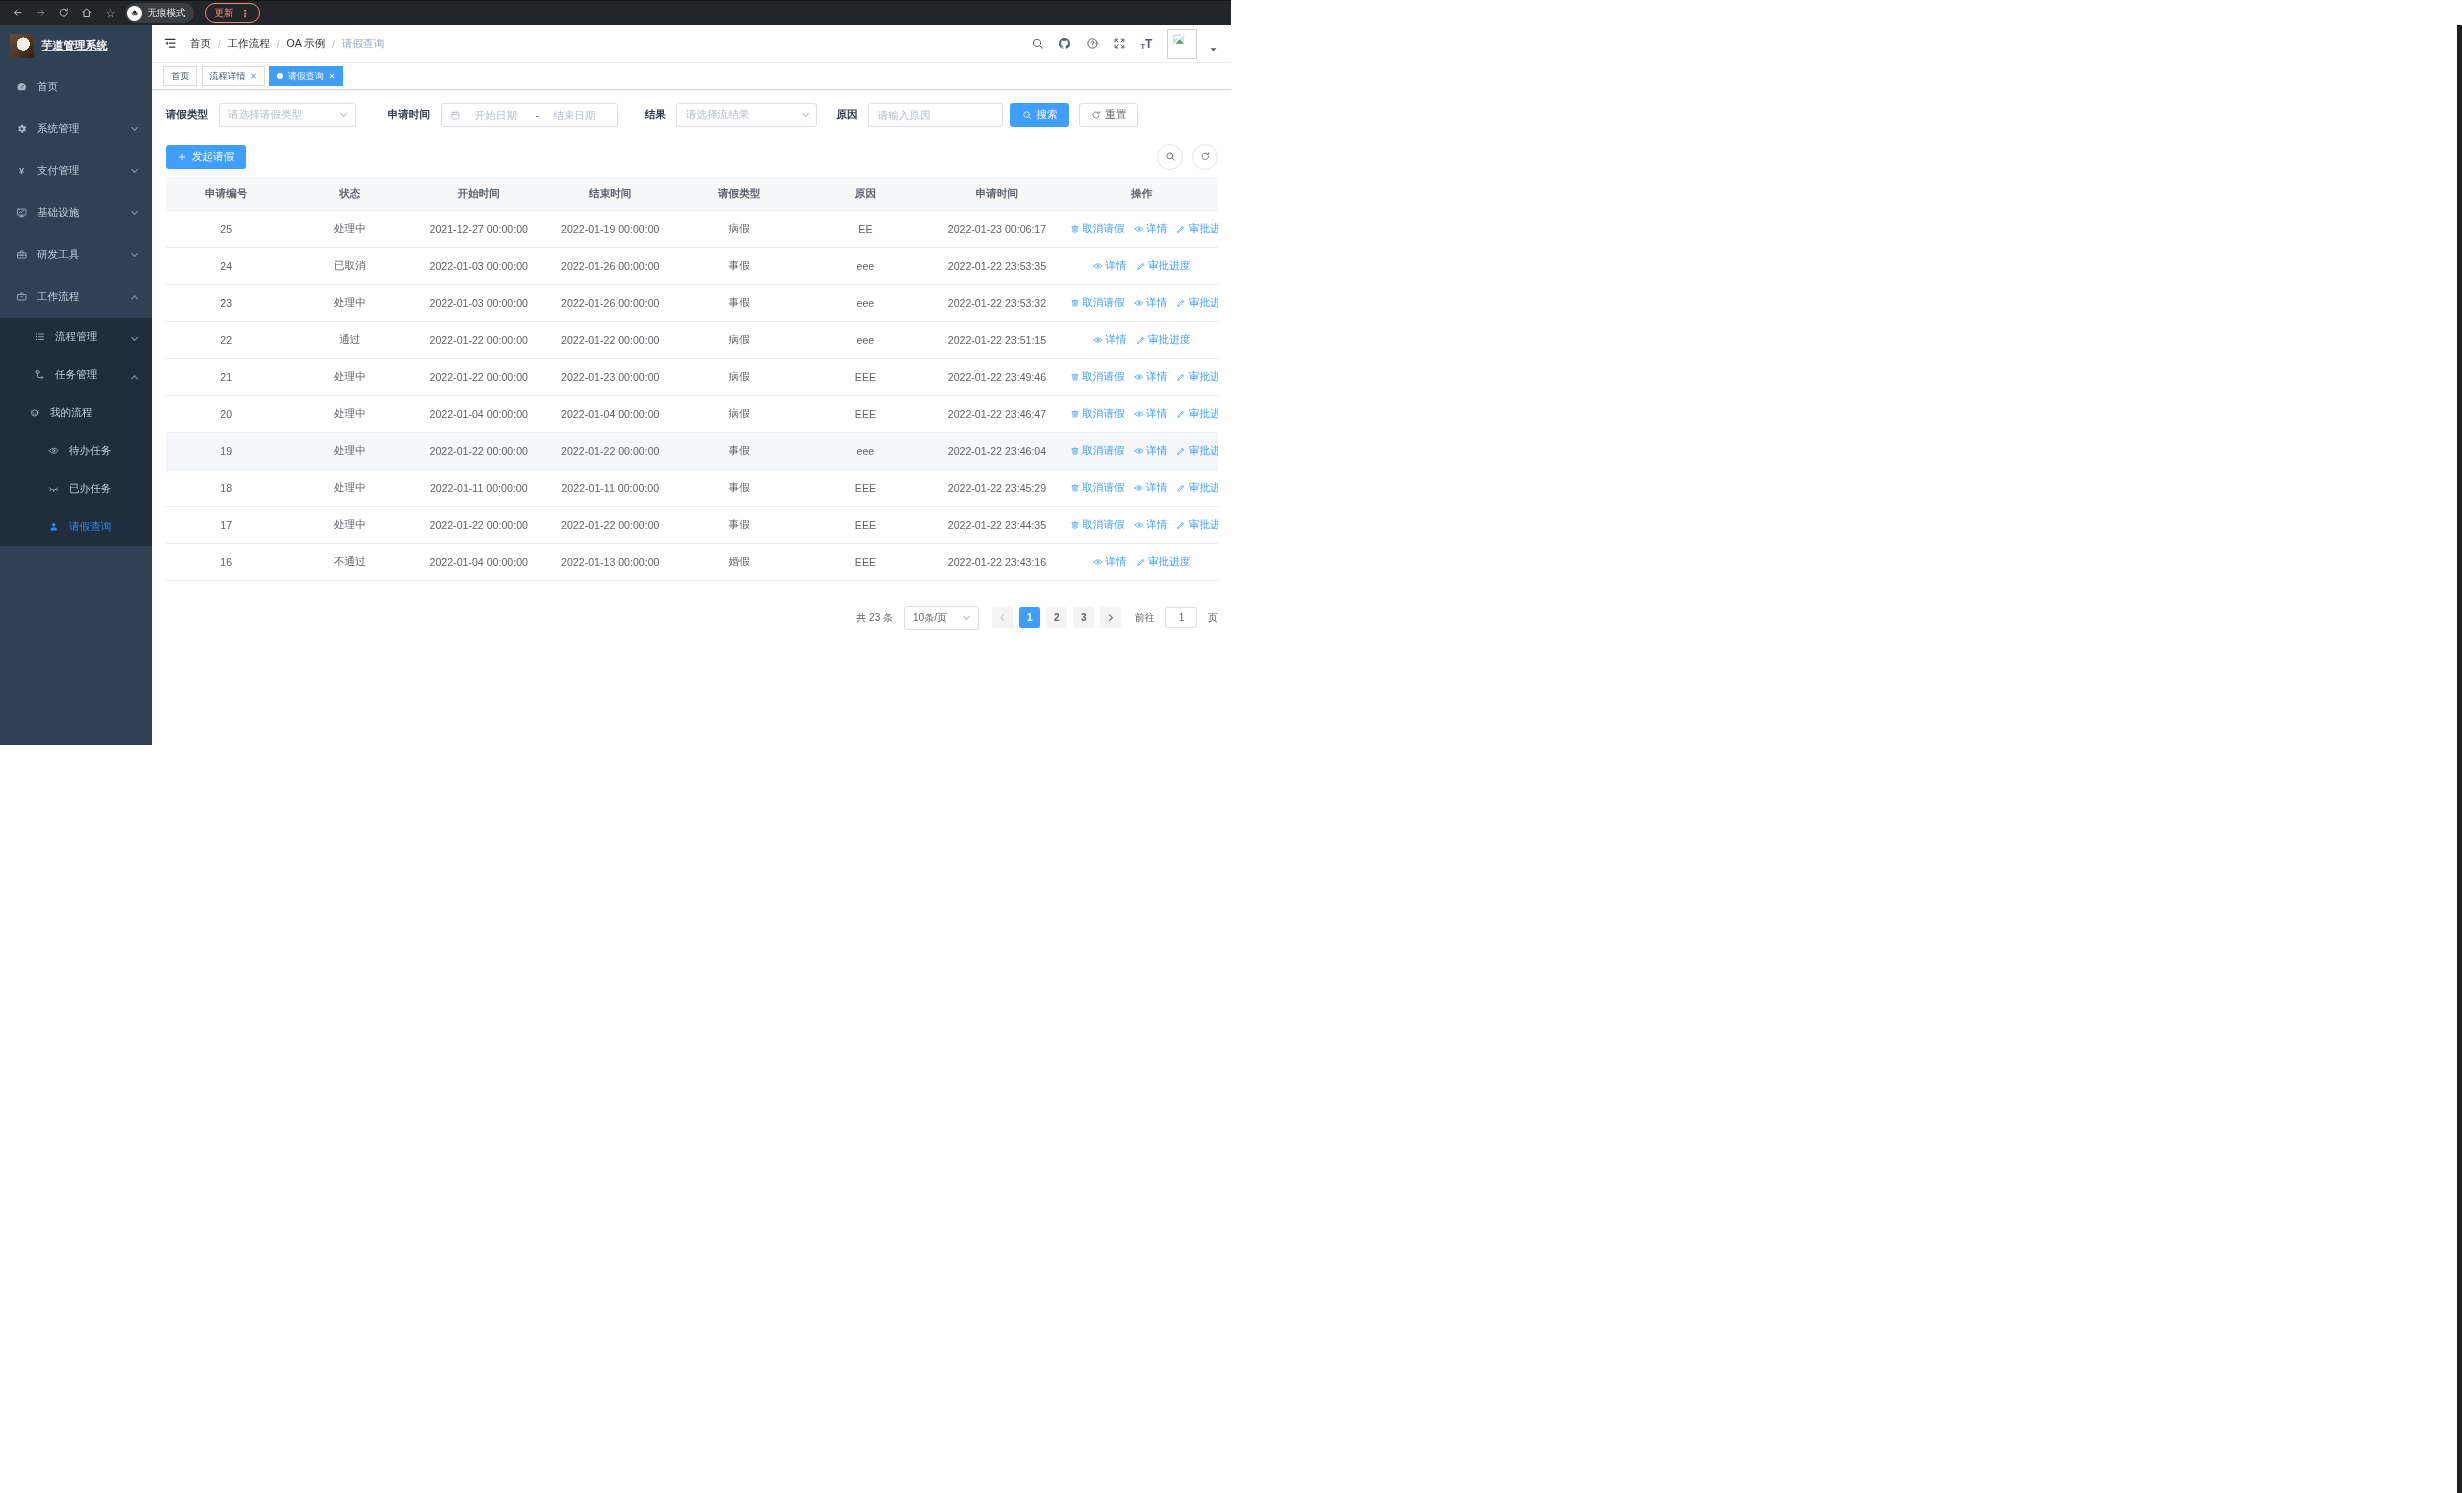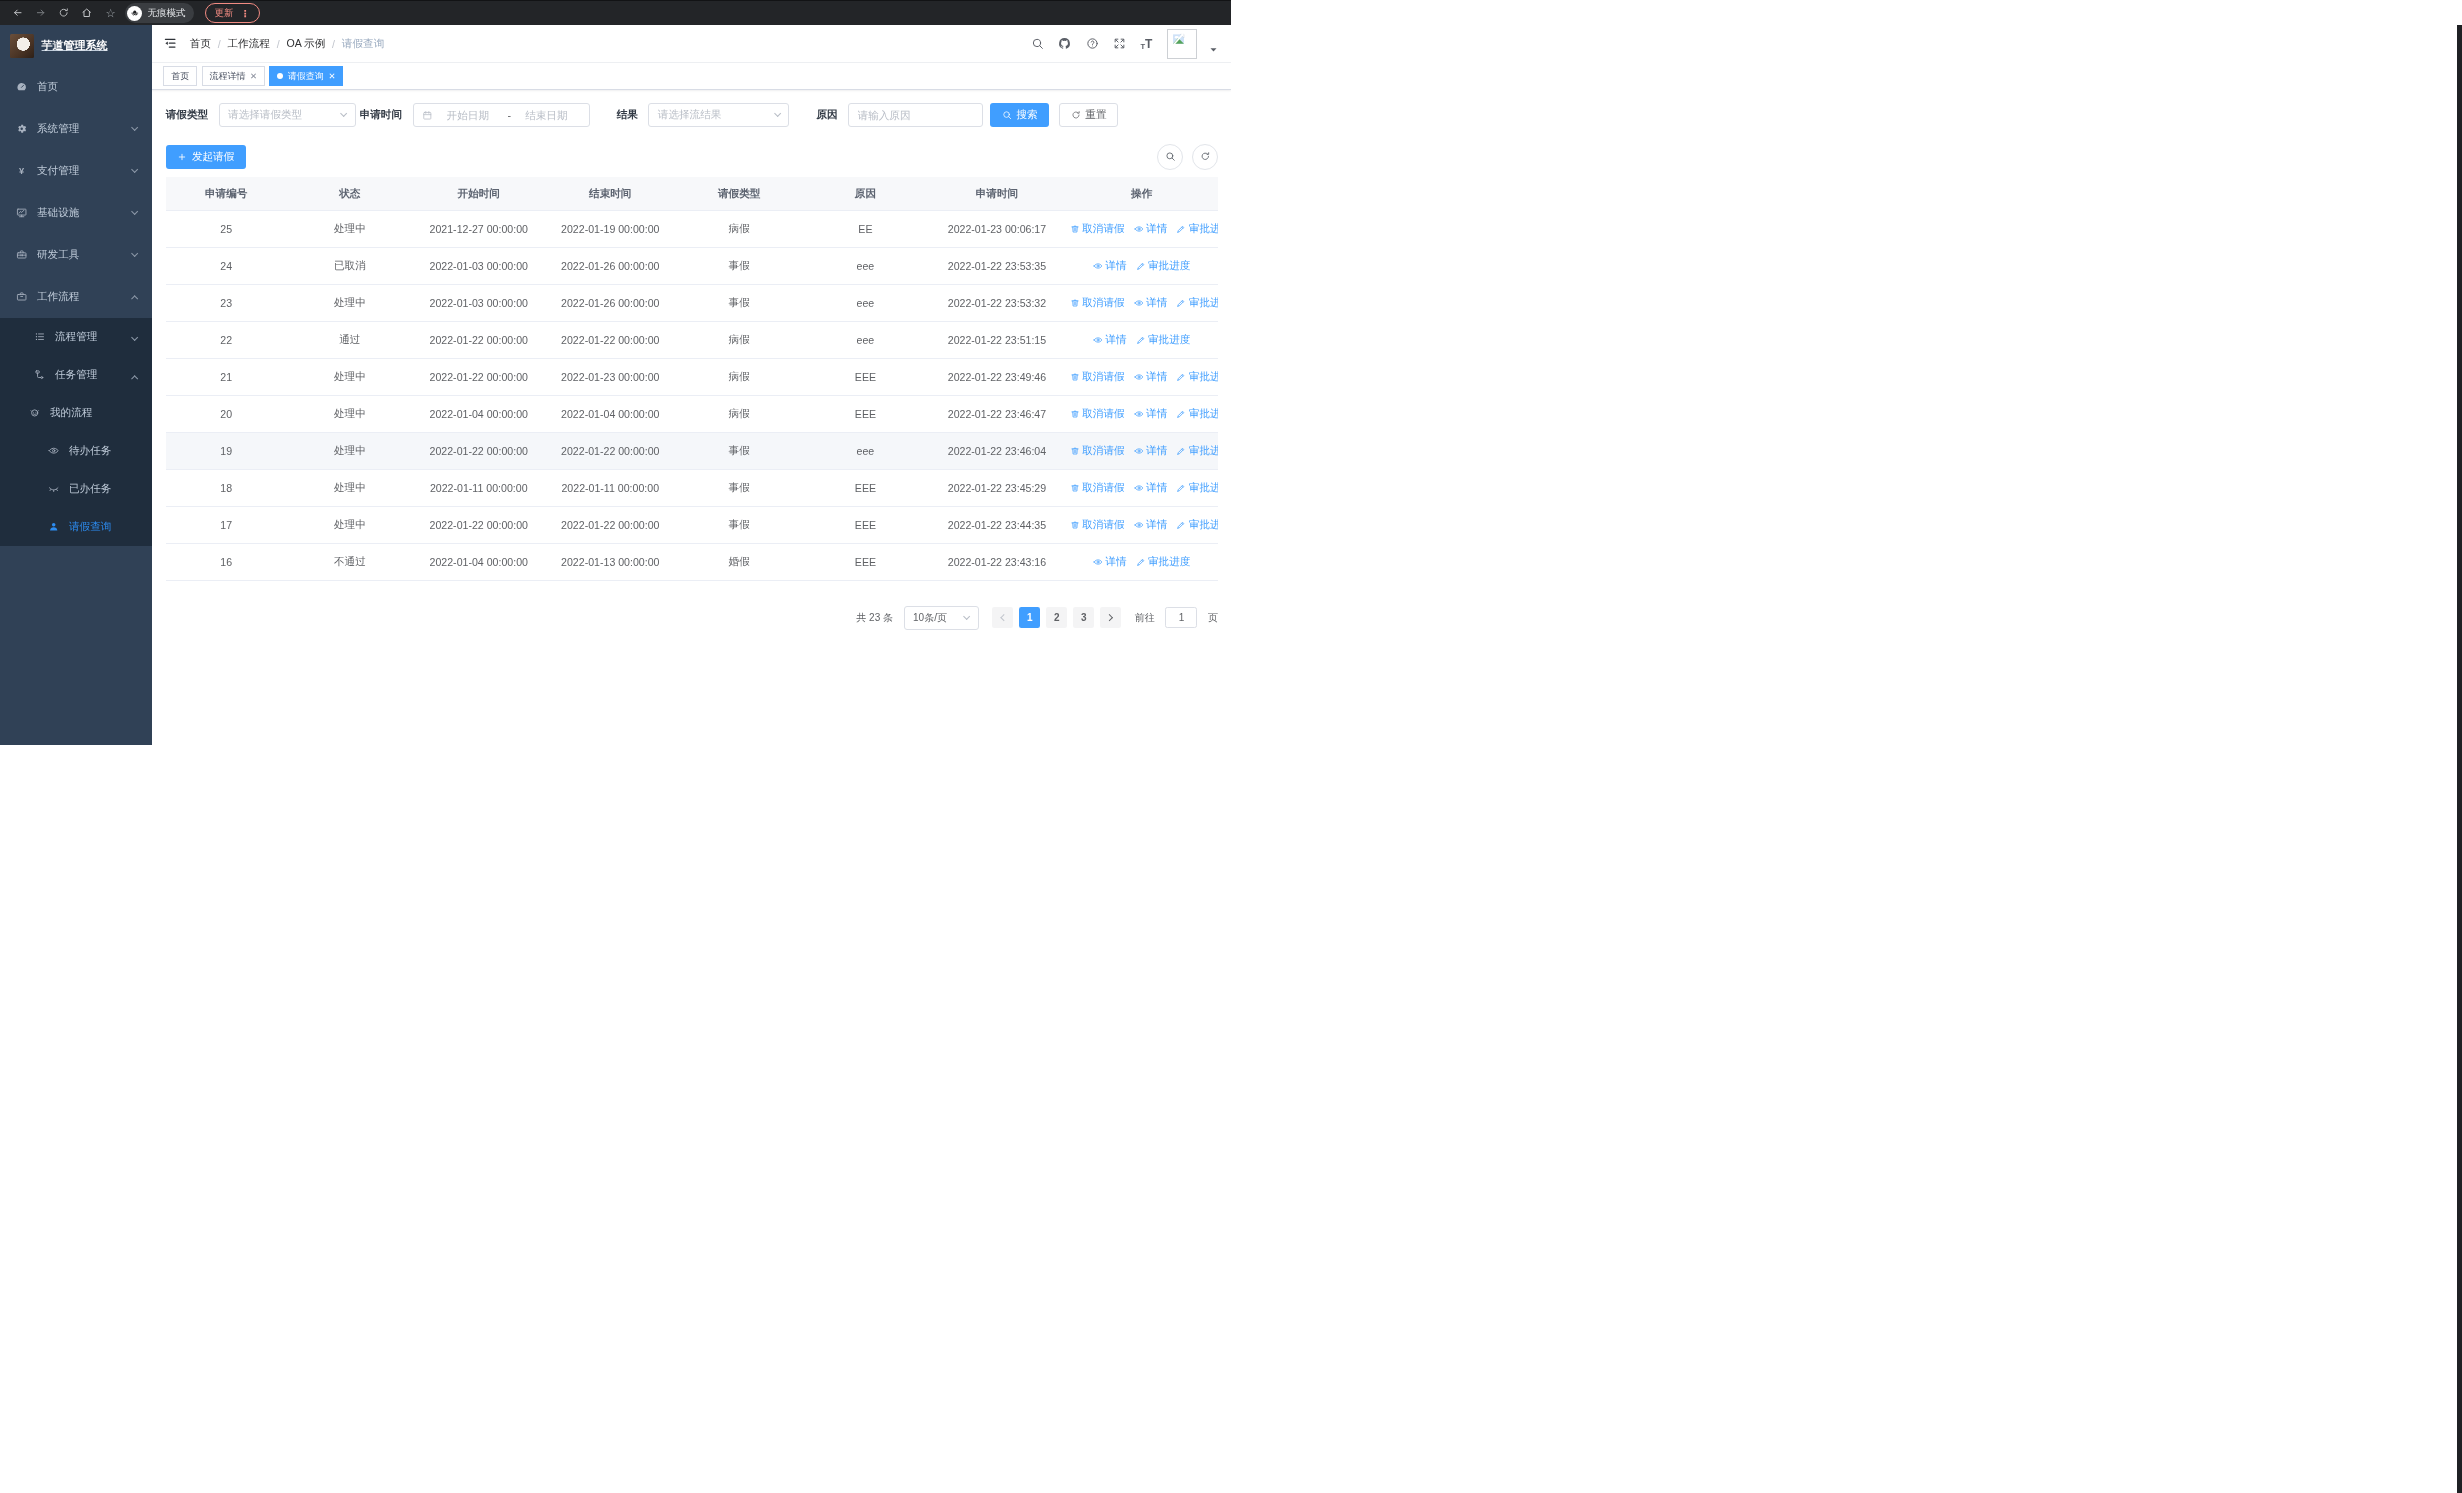--- a/index.html
+++ b/index.html
@@ -71,26 +71,26 @@
   .tag .dot { width:6px; height:6px; border-radius:50%; background:#fff; }
 
   .content { padding:13px 13px 0 13.7px; flex:1; }
   .filters { display:flex; align-items:center; font-size:10.6px; }
   .f-label { font-weight:600; color:#333b46; margin-right:10.6px; white-space:nowrap; }
   .box { height:24px; border:0.8px solid #dcdfe6; border-radius:3px; background:#fff;
     display:flex; align-items:center; padding:0 8.4px; color:#b8bdc6; font-size:10.6px; cursor:pointer; }
   .box .ph { color:#b8bdc6; }
   .sel-chev { width:5.3px; height:5.3px; border-right:1px solid #b8bdc6; border-bottom:1px solid #b8bdc6;
     transform:rotate(45deg); margin-left:auto; margin-top:-2.3px; }
-  .sel-leave { width:137px; margin-right:4px; }
+  .sel-leave { width:137px; margin-right:32px; }
   .date-box { width:177px; margin-right:27px; gap:14px; }
   .date-box input { border:none; outline:none; width:47px; font-size:10.6px; color:#606266; background:transparent; }
   .date-box input::placeholder { color:#b8bdc6; }
   .date-sep { color:#606266; }
-  .sel-result { width:141px; margin-right:27px; }
+  .sel-result { width:141px; margin-right:19px; }
   .reason-input { width:135px; margin-right:7px; }
   .reason-input input { border:none; outline:none; width:100%; font-size:10.6px; color:#606266; }
   .reason-input input::placeholder { color:#b8bdc6; }
   .btn { height:24px; border-radius:3px; display:inline-flex; align-items:center; gap:4.6px;
     font-size:10.6px; padding:0 10.6px; cursor:pointer; border:0.8px solid transparent; white-space:nowrap; }
   .btn-primary { background:#409eff; color:#fff; }
   .btn-plain { background:#fff; color:#606266; border-color:#dcdfe6; }
   .btn .ic { font-size:10px; }
   .reset-btn { margin-left:10px; }
 

